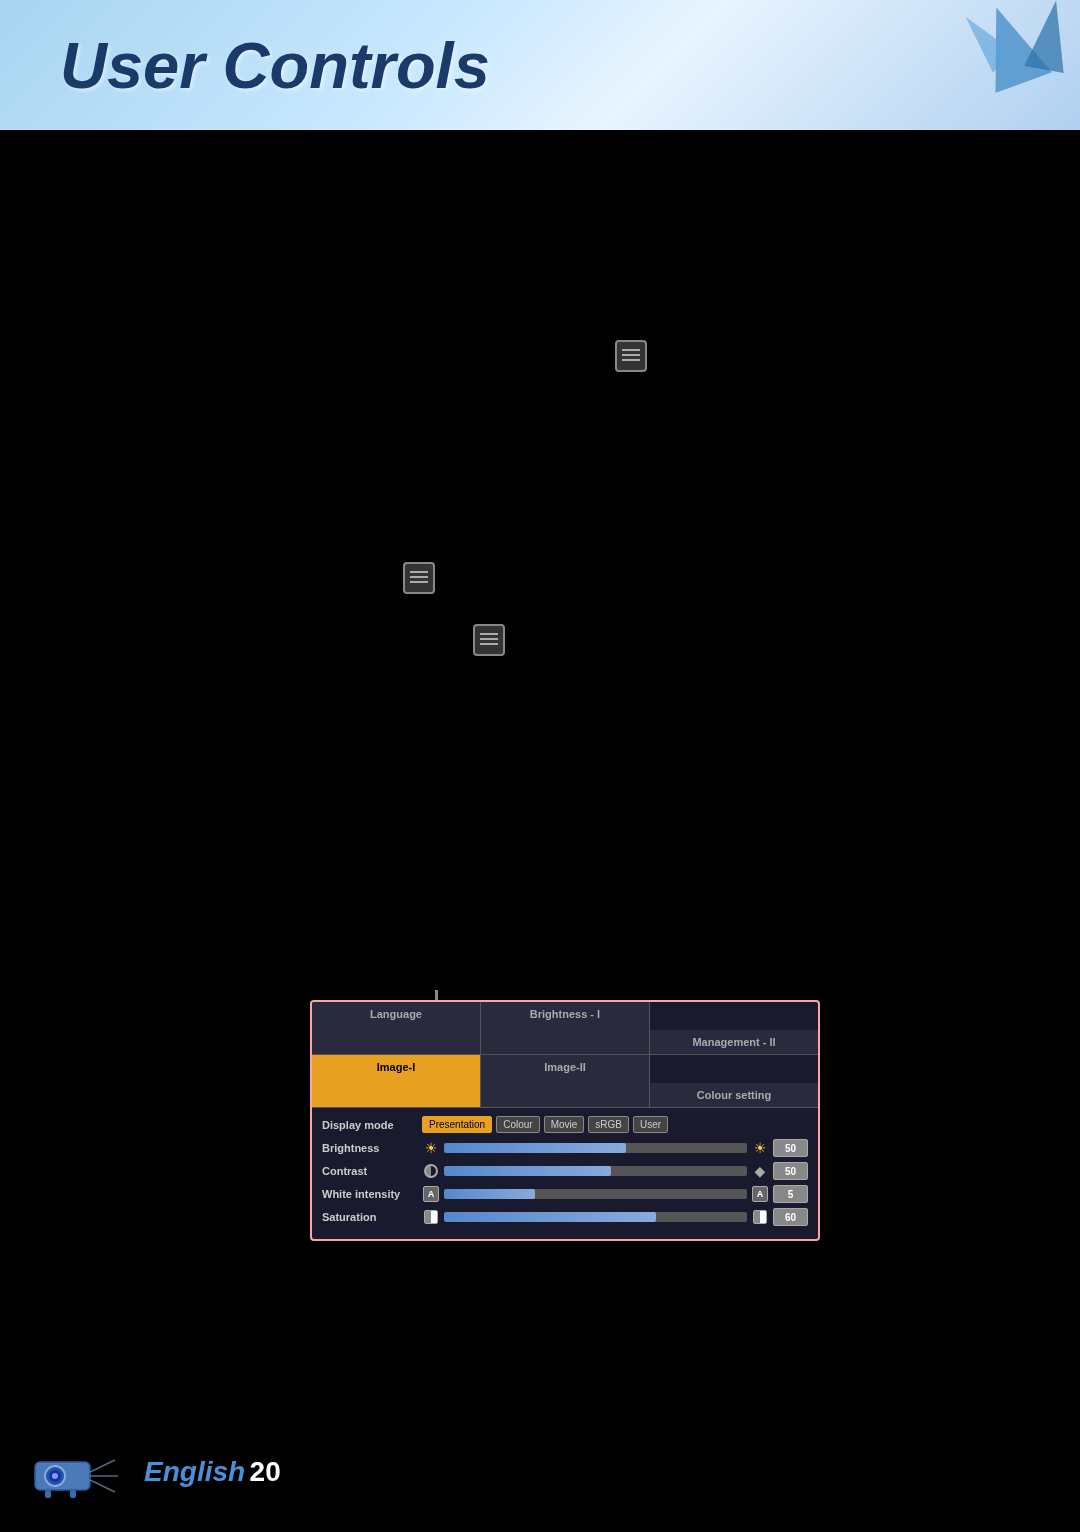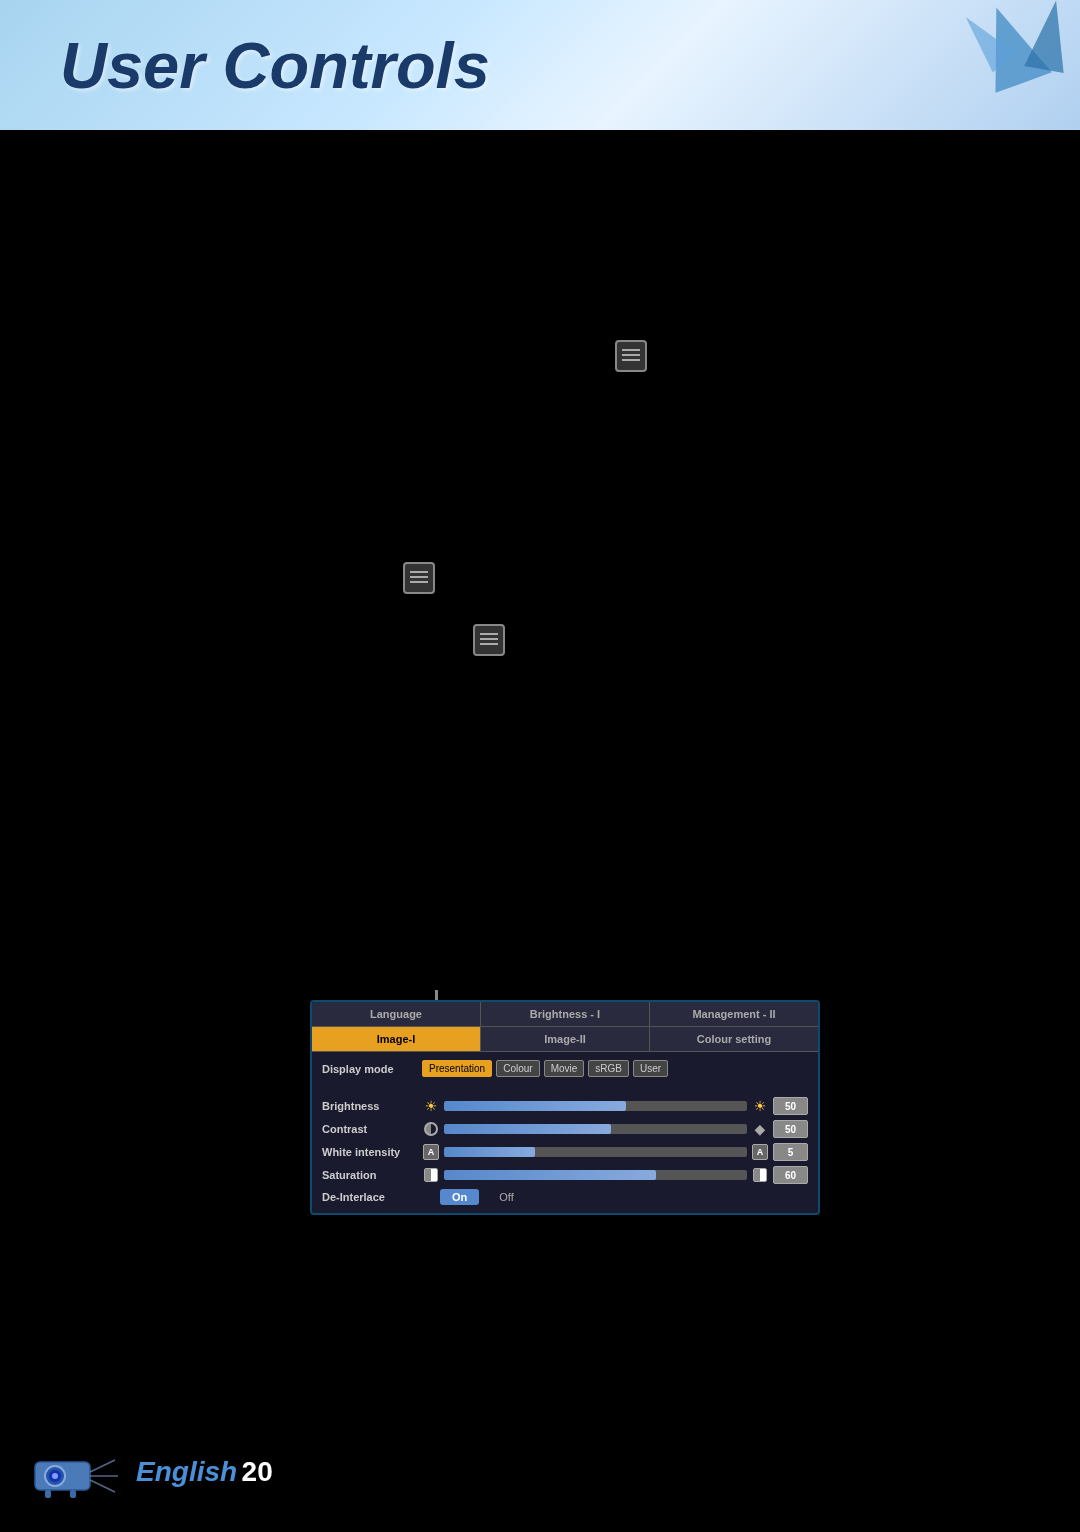--- a/index.html
+++ b/index.html
@@ -102,21 +102,21 @@
     .icon2 { top: 432px; left: 403px; }
     .icon3 { top: 494px; left: 473px; }
 
     
     #osd-panel {
       position: absolute;
       top: 870px;
       left: 310px;
       width: 510px;
       background: #1a1a2e;
-      border: 2px solid #0c4a6e;
+      border: 2px solid #fca5a5;
       border-radius: 4px;
       overflow: hidden;
     }
 
     
     .panel-divider-top {
       position: absolute;
       top: 860px;
       left: 435px;
       width: 3px;
@@ -133,40 +133,40 @@
       flex: 1;
       padding: 6px 4px;
       text-align: center;
       font-size: 11px;
       font-weight: bold;
       color: #ccc;
       background: #2a2a3e;
       border-right: 1px solid #555;
       cursor: pointer;
     }
-    .tab:last-child { border-right: none; }
+    .tab:last-child { border-right: none; margin-top: 28px; }
     .tab.active {
       background: #e8a020;
       color: #000;
     }
     .tab.inactive {
       background: #2a2a3e;
       color: #aaa;
     }
 
     
     .osd-content {
       padding: 8px 10px;
     }
 
     
     .display-mode-row {
       display: flex;
       align-items: center;
-      margin-bottom: 20px;
+      margin-bottom: 6px;
       font-size: 11px;
     }
     .row-label {
       width: 100px;
       color: #ccc;
       font-size: 11px;
       font-weight: bold;
     }
     .mode-options {
       display: flex;
@@ -322,21 +322,21 @@
 
     
     #footer {
       position: absolute;
       bottom: 0; left: 0; right: 0;
       height: 120px;
       background: #000;
       display: flex;
       align-items: center;
       padding-left: 30px;
-      gap: 16px;
+      gap: 24px;
     }
     .projector-icon {
       width: 90px;
       height: 60px;
     }
     .footer-text {
       font-size: 28px;
       font-style: italic;
       font-weight: bold;
       color: #4a90d8;
@@ -458,25 +458,20 @@
         <div class="slider-track">
           <div class="slider-fill" style="width:70%"></div>
         </div>
         <div class="row-icon-right">
           <div class="sat-box"></div>
         </div>
         <div class="value-box">60</div>
       </div>
 
 
-      <div class="deinterlace-row">
-        <div class="di-label">De-Interlace</div>
-        <div class="di-on">On</div>
-        <div class="di-off">Off</div>
-      </div>
 
     </div>
   </div>
 
   <div style="position:absolute;top:1340px;left:372px;width:3px;height:18px;background:#888;"></div>
   <div style="position:absolute;top:1340px;left:716px;width:3px;height:18px;background:#888;"></div>
 
 </div>
 
 <div id="footer">

